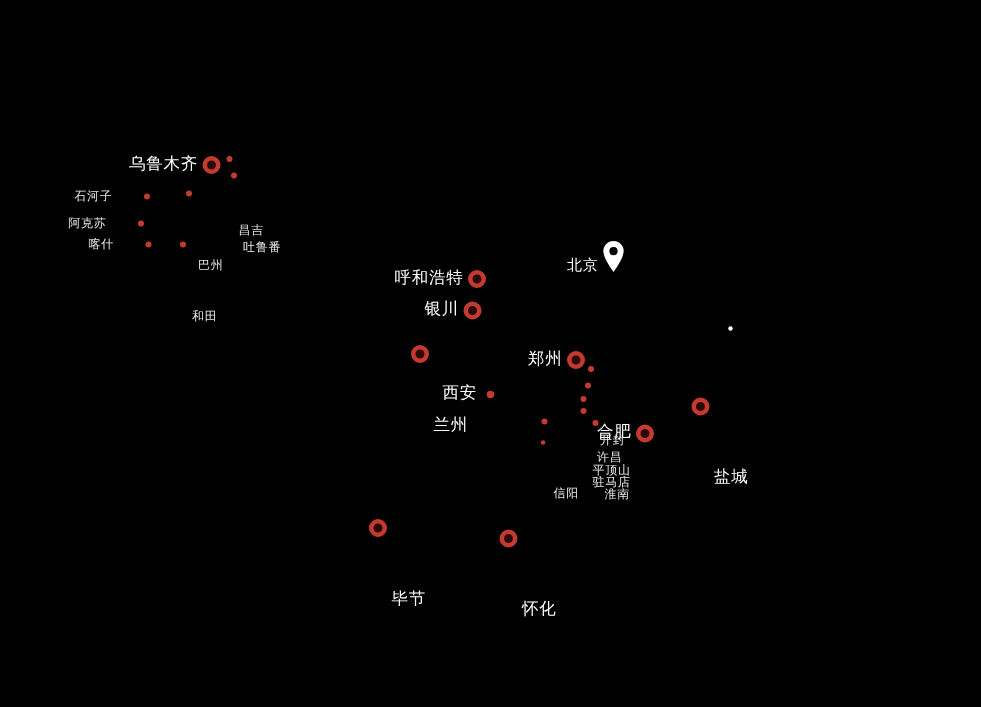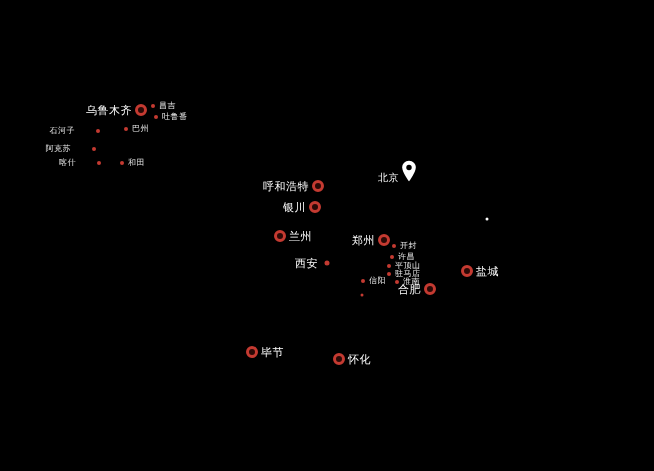--- a/index.html
+++ b/index.html
@@ -37,21 +37,21 @@
   .city .label{
     position:absolute;top:0;
     transform:translateY(-50%);
     white-space:nowrap;
     color:#ffffff;
     line-height:1;
   }
   .major .label{font-size:11px;letter-spacing:0.5px;}
   .minor .label{font-size:8px;color:#e9e9e9;letter-spacing:0.5px;}
   .side-left .label{right:9px;}
-  .side-right .label{left:9px;}
+  .side-right .label{left:9px;margin-top:48px;}
   .minor.side-left .label{right:23px;margin-left:28px;}
   .minor.side-right .label{left:6px;}
   .tiny-dot{
     position:absolute;
     width:3px;height:3px;border-radius:50%;
     transform:translate(-50%,-50%);
   }
   
   .pin-wrap{position:absolute;width:0;height:0;}
   .pin-wrap svg{position:absolute;left:-8px;top:-22px;}

